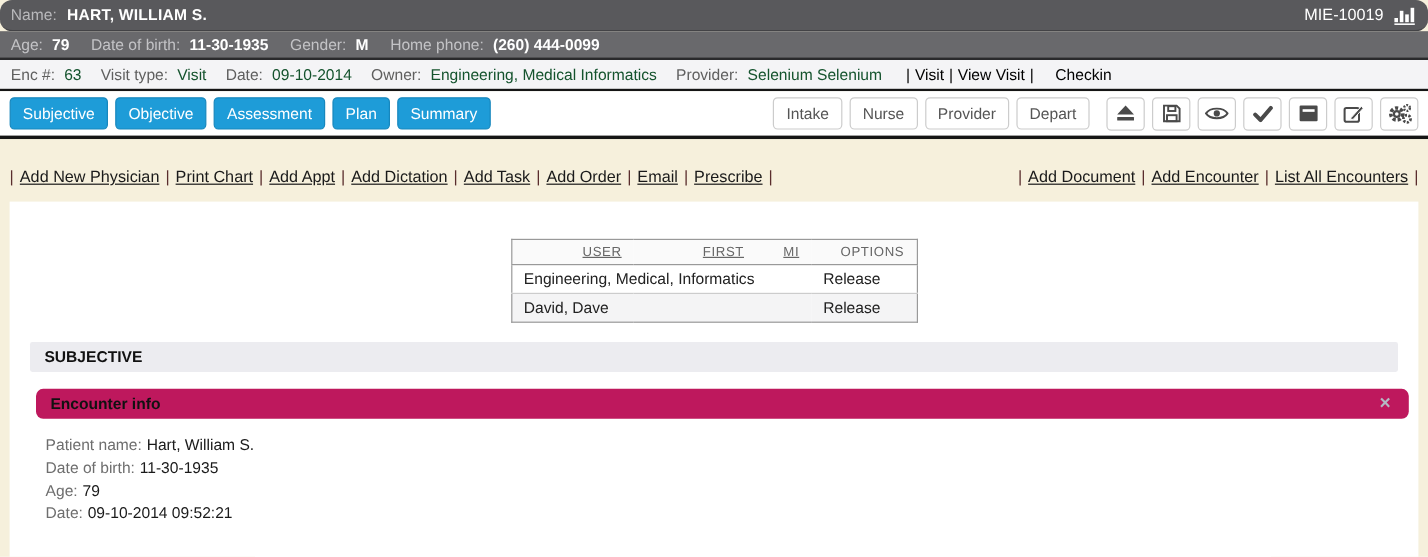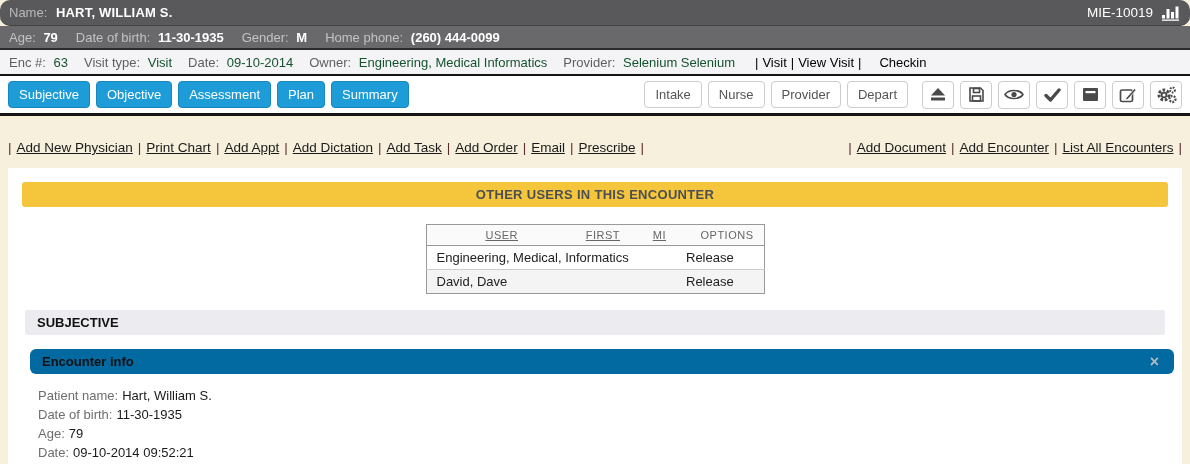--- a/index.html
+++ b/index.html
@@ -84,21 +84,21 @@
   .users-table th.sortable span { text-decoration:underline; cursor:pointer; }
   .users-table td { padding:4px 10px; border-top:1px solid #ccc; color:#222; }
   .users-table tr.alt td { background:#f4f4f5; }
   .col-user{ width:102px; } .col-first{ width:102px; } .col-mi{ width:46px; } .col-options{ width:88px; }
   .release { cursor:pointer; }
   .section-bar {
     margin:16px 17px 0 17px; background:#ececf0; border-radius:2px;
     padding:5px 12px; font-weight:bold; color:#111;
   }
   .enc-header {
-    margin:14px 8px 0 22px; background:#0369a1; border-radius:6px;
+    margin:14px 8px 0 22px; background:#be185d; border-radius:6px;
     padding:5px 12px; display:flex; justify-content:space-between; align-items:center;
   }
   .enc-title { font-weight:bold; color:#111; }
   .close-x { color:#b4bac4; font-weight:bold; font-size:16px; line-height:12px; cursor:pointer; padding:0 3px; }
   .fields { margin:12px 0 0 30px; line-height:19px; }
   .f-label { color:#6e6e6e; }
   .f-value { color:#1a1a1a; margin-left:4px; }
 </style>
 </head>
 <body>
@@ -235,21 +235,20 @@
   <div>
     <span class="pipe">|</span><a class="alink">Add New Physician</a><span class="pipe">|</span><a class="alink">Print Chart</a><span class="pipe">|</span><a class="alink">Add Appt</a><span class="pipe">|</span><a class="alink">Add Dictation</a><span class="pipe">|</span><a class="alink">Add Task</a><span class="pipe">|</span><a class="alink">Add Order</a><span class="pipe">|</span><a class="alink">Email</a><span class="pipe">|</span><a class="alink">Prescribe</a><span class="pipe">|</span>
   </div>
   <div>
     <span class="pipe">|</span><a class="alink">Add Document</a><span class="pipe">|</span><a class="alink">Add Encounter</a><span class="pipe">|</span><a class="alink">List All Encounters</a><span class="pipe">|</span>
   </div>
 </div>
 
 <div class="panel">
 
-  <div class="banner">OTHER USERS IN THIS ENCOUNTER</div>
 
   <table class="users-table">
     <thead>
       <tr>
         <th class="col-user sortable"><span>USER</span></th>
         <th class="col-first sortable"><span>FIRST</span></th>
         <th class="col-mi sortable"><span>MI</span></th>
         <th class="col-options"><span>OPTIONS</span></th>
       </tr>
     </thead>

